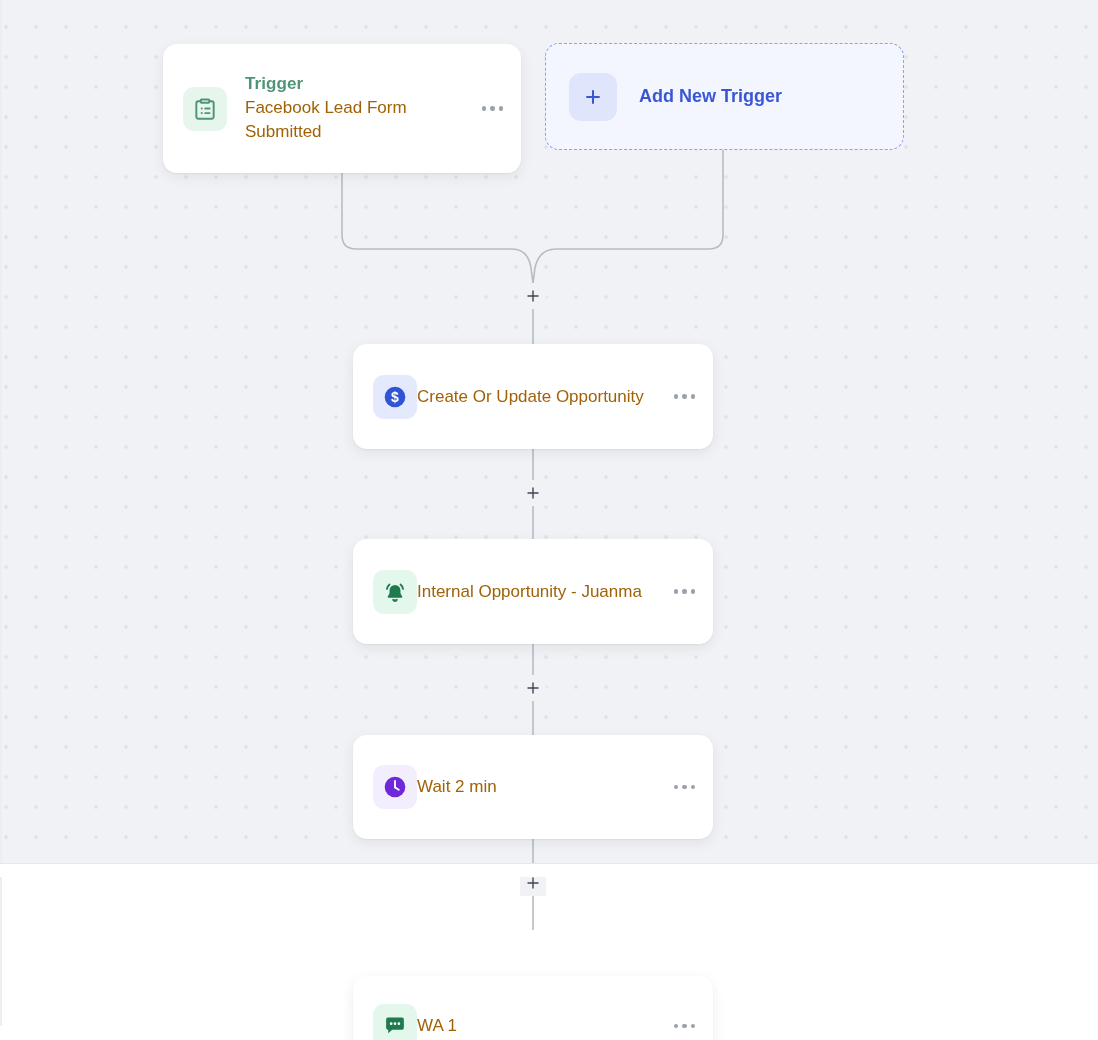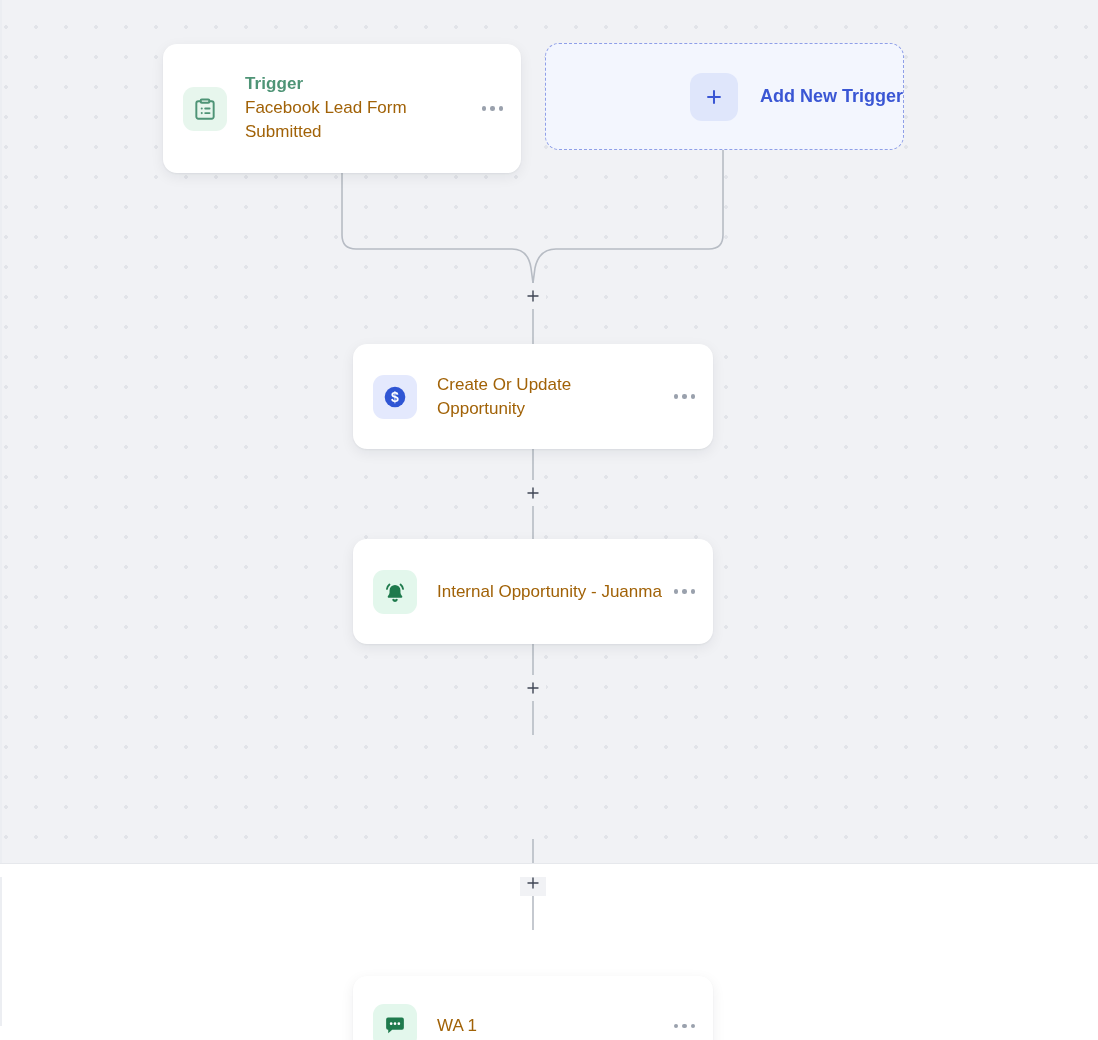--- a/index.html
+++ b/index.html
@@ -35,21 +35,21 @@
     width: 44px; height: 44px;
     border-radius: 11px;
     flex: 0 0 44px;
     display: flex; align-items: center; justify-content: center;
   }
   .tile.green  { background: #e7f6ed; }
   .tile.violet { background: #f3eefe; }
   .tile.mint   { background: #e3f7ec; }
   .tile.blue   { background: #e4e9fd; }
 
-  .body { flex: 1 1 auto; padding-left: 20px; min-width: 0; }
+  .body { flex: 1 1 auto; min-width: 0; }
   .kicker {
     color: #4e9476;
     font-size: 17px;
     font-weight: 700;
     letter-spacing: .1px;
     margin-bottom: 2px;
   }
   .title {
     color: #a16207;
     font-size: 17px;
@@ -74,21 +74,20 @@
   
   #add-trigger-card {
     position: absolute; z-index: 3;
     left: 545px; top: 43px; width: 359px; height: 107px;
     background: #f3f6fe;
     border: 1.6px dashed #8f9fe8;
     border-radius: 14px;
     display: flex; align-items: center;
     padding-left: 23px;
     cursor: pointer;
-    justify-content: flex-end;
   }
   #add-trigger-card .plus-tile {
     width: 48px; height: 48px; border-radius: 12px;
     background: #dfe6fb;
     display: flex; align-items: center; justify-content: center;
     flex: 0 0 48px;
   }
   #add-trigger-card .add-label {
     padding-left: 22px;
     color: #3a56d4;
@@ -232,20 +231,36 @@
     <div class="body">
       <div class="title">Internal Opportunity - Juanma</div>
     </div>
     <div class="dots">
       <i></i>
         <i></i>
         <i></i>
     </div>
   </div>
 
+  <div class="card action" id="card-wait">
+    <div class="tile violet">
+      <svg width="30" height="30" viewBox="0 0 32 32">
+        <circle cx="16" cy="16" r="11" fill="#6d28d9"></circle>
+        <path d="M16 9.6v6.8l4 2.6" stroke="#ffffff" stroke-width="2" stroke-linecap="round" stroke-linejoin="round" fill="none"></path>
+      </svg>
+    </div>
+    <div class="body">
+      <div class="title">Wait 2 min</div>
+    </div>
+    <div class="dots">
+      <i></i>
+        <i></i>
+        <i></i>
+    </div>
+  </div>
 
   <div class="card action" id="card-wa">
     <div class="tile mint">
       <svg width="28" height="28" viewBox="0 0 24 24">
         <path d="M4.4 6.4A1.6 1.6 0 0 1 6 4.8h12a1.6 1.6 0 0 1 1.6 1.6v7.2a1.6 1.6 0 0 1-1.6 1.6H9.6l-3.4 3.1v-3.1H6a1.6 1.6 0 0 1-1.6-1.6z" fill="#1f7a4d"></path>
         <circle cx="8.7" cy="10" r="1.15" fill="#ffffff"></circle>
         <circle cx="12" cy="10" r="1.15" fill="#ffffff"></circle>
         <circle cx="15.3" cy="10" r="1.15" fill="#ffffff"></circle>
       </svg>
     </div>

